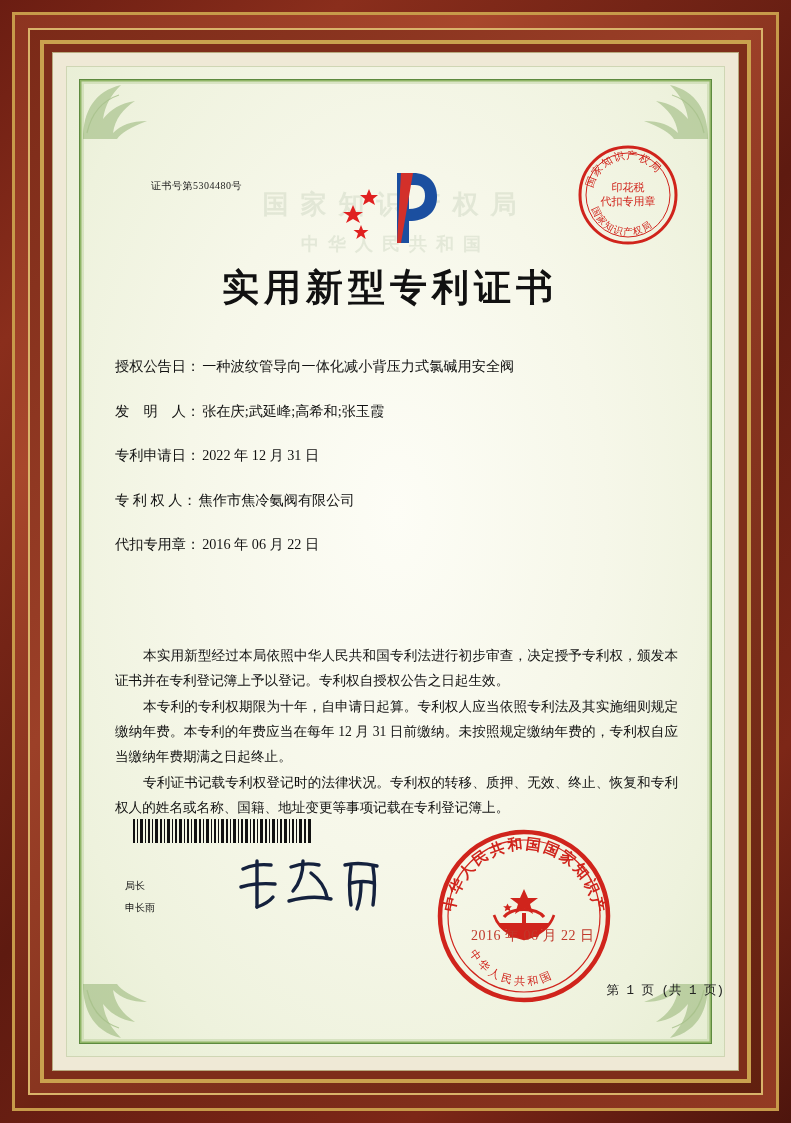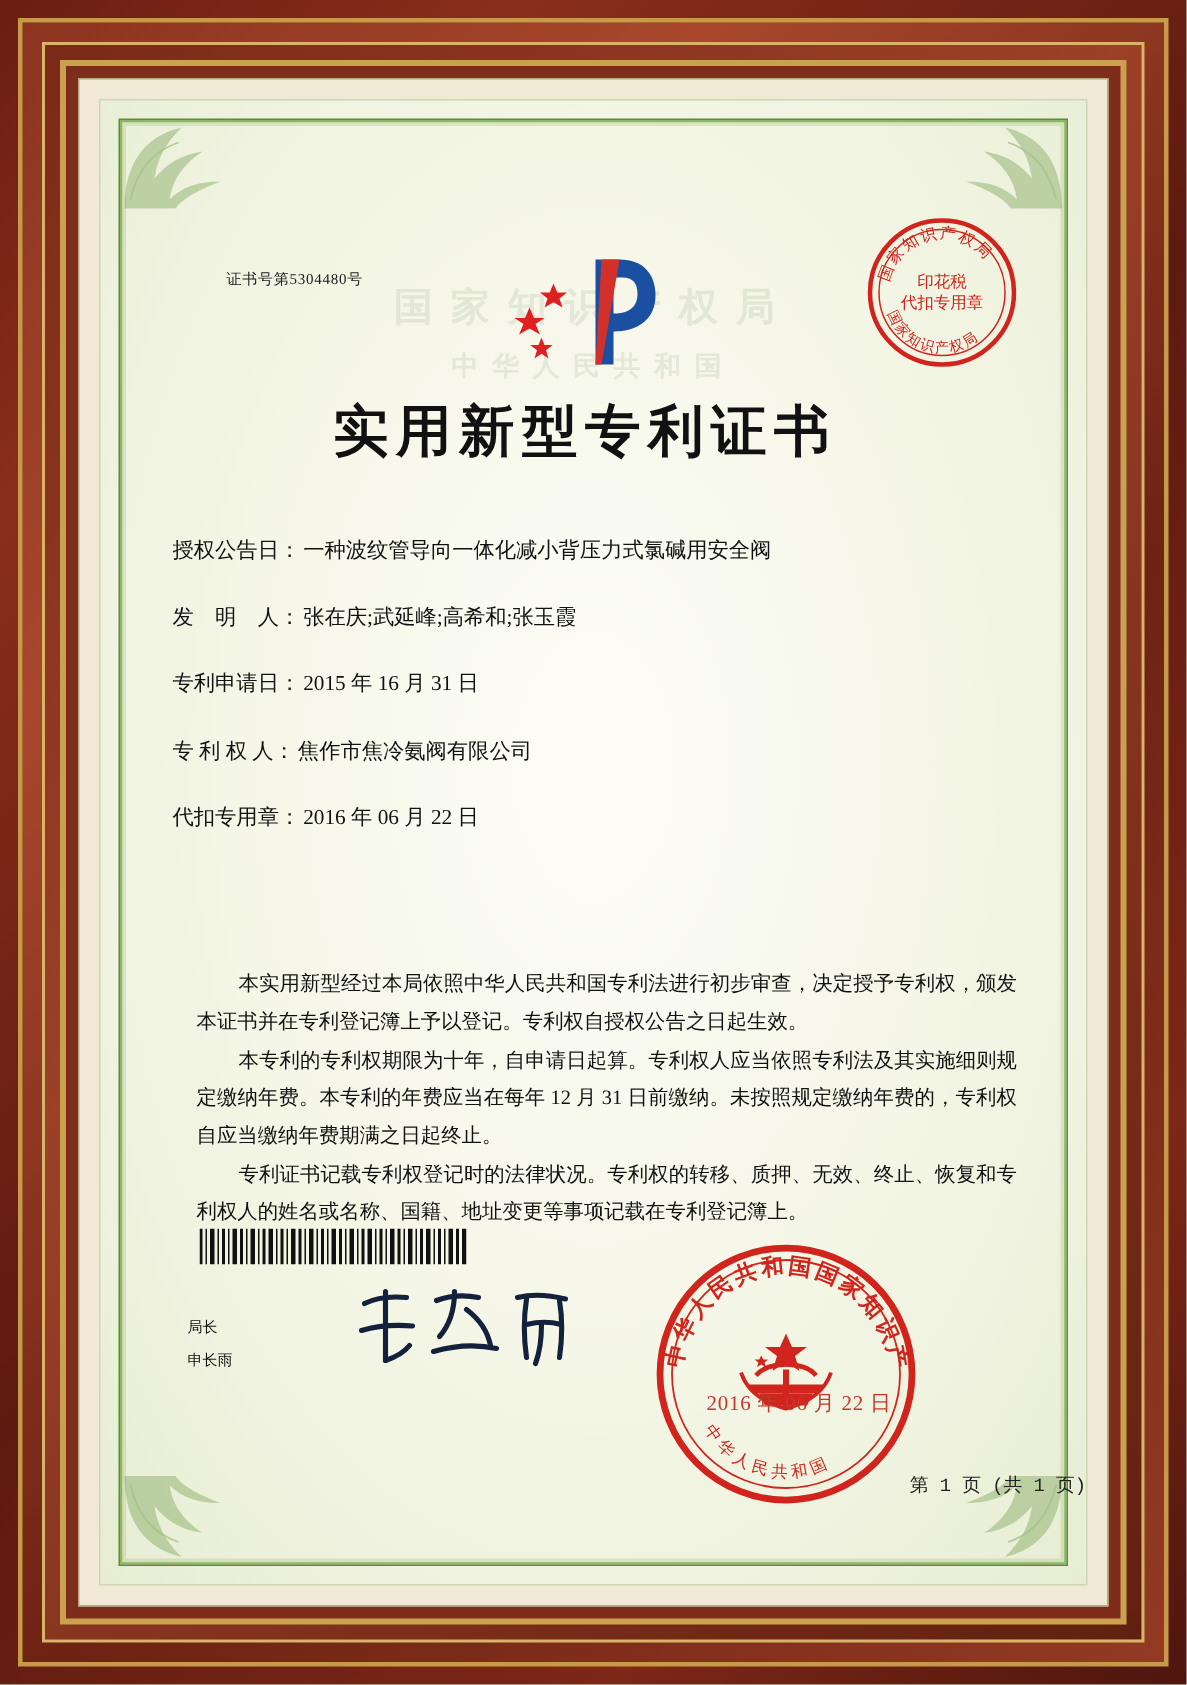--- a/index.html
+++ b/index.html
@@ -157,21 +157,21 @@
 
   .paragraphs {
     position: absolute;
     left: 48px; right: 46px; top: 576px;
     font-size: 13.6px;
     line-height: 25px;
     color: #111;
     text-align: justify;
   }
   .paragraphs p {
-    margin: 0 0 1px 16px;
+    margin: 0 0 1px 0;
     text-indent: 28px;
   }
 
   .barcode {
     position: absolute;
     left: 66px; top: 752px;
     width: 178px; height: 24px;
   }
 
   .big-seal {
@@ -278,21 +278,21 @@
     <div class="field-row">
       <span class="field-label">授权公告日：</span>
       <span class="field-value">一种波纹管导向一体化减小背压力式氯碱用安全阀</span>
     </div>
     <div class="field-row">
       <span class="field-label">发　明　人：</span>
       <span class="field-value">张在庆;武延峰;高希和;张玉霞</span>
     </div>
     <div class="field-row">
       <span class="field-label">专利申请日：</span>
-      <span class="field-value">2015 年 16 月 31 日</span>
+      <span class="field-value">2022 年 12 月 31 日</span>
     </div>
     <div class="field-row">
       <span class="field-label">专 利 权 人：</span>
       <span class="field-value">焦作市焦冷氨阀有限公司</span>
     </div>
     <div class="field-row">
       <span class="field-label">代扣专用章：</span>
       <span class="field-value">2016 年 06 月 22 日</span>
     </div>
   </div>

